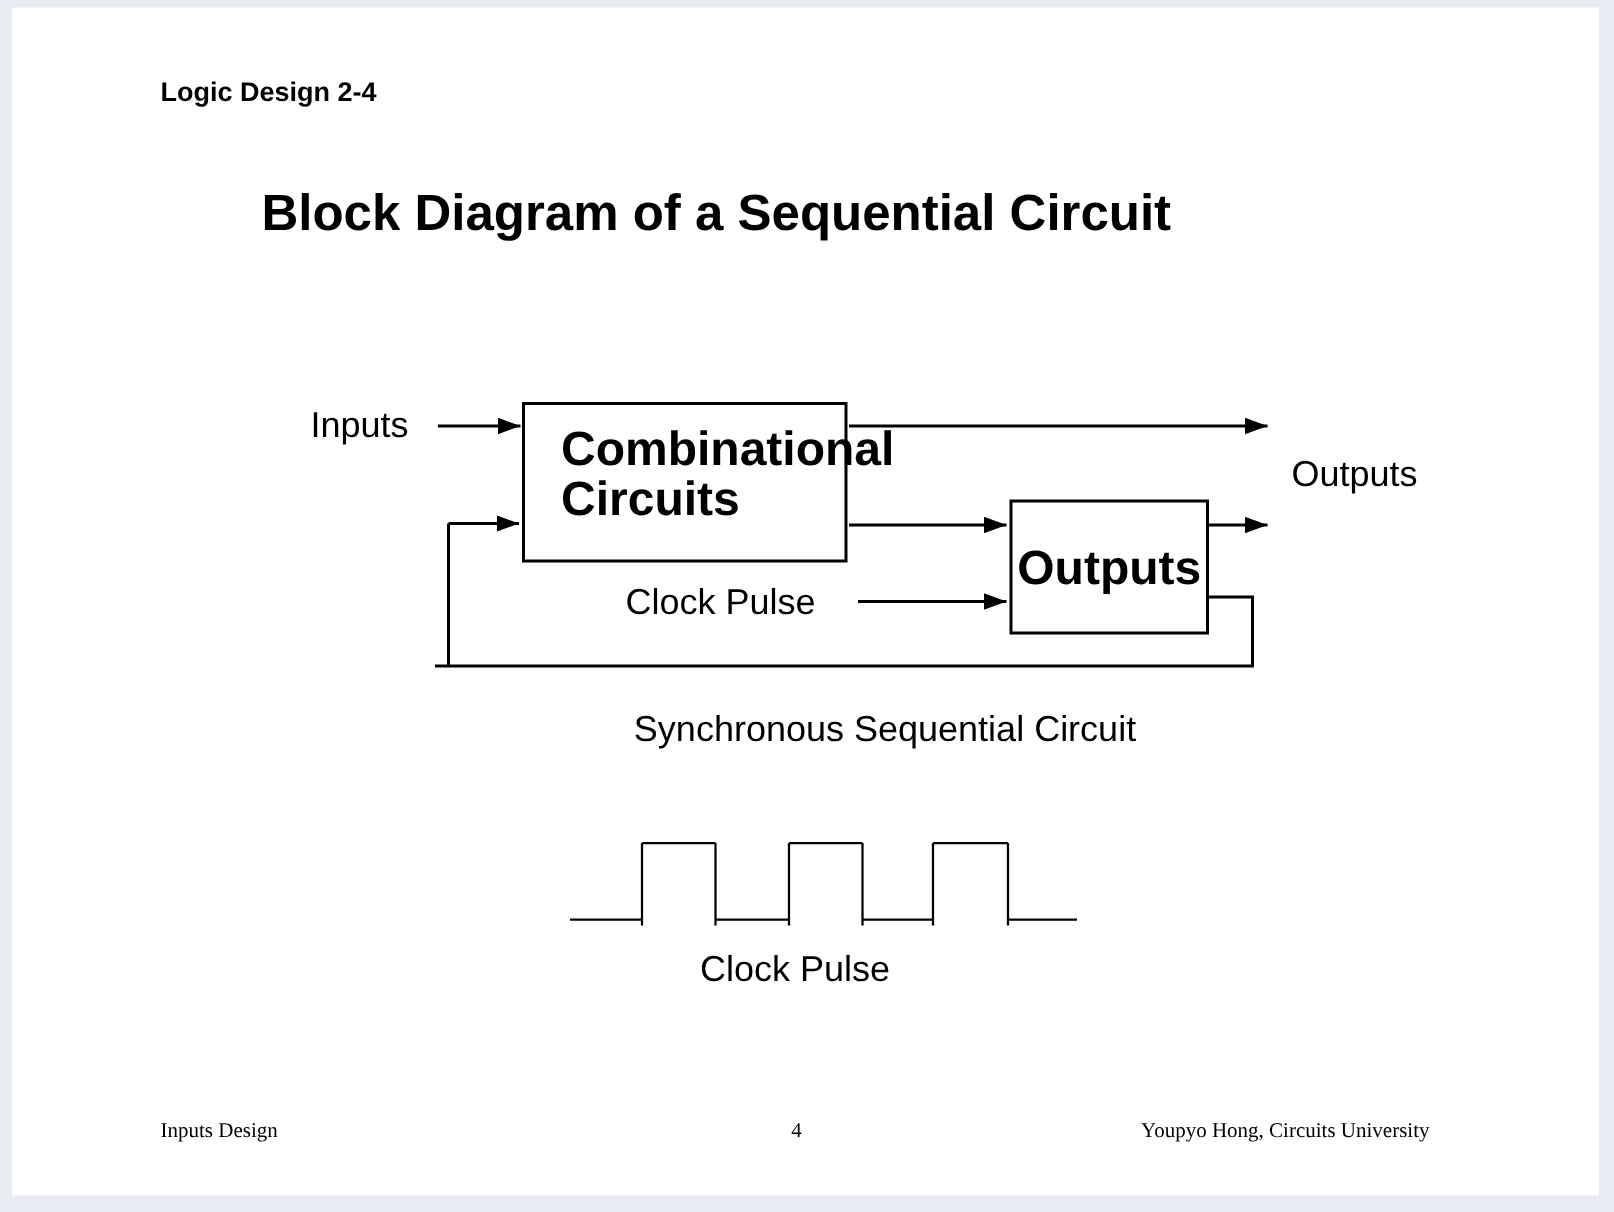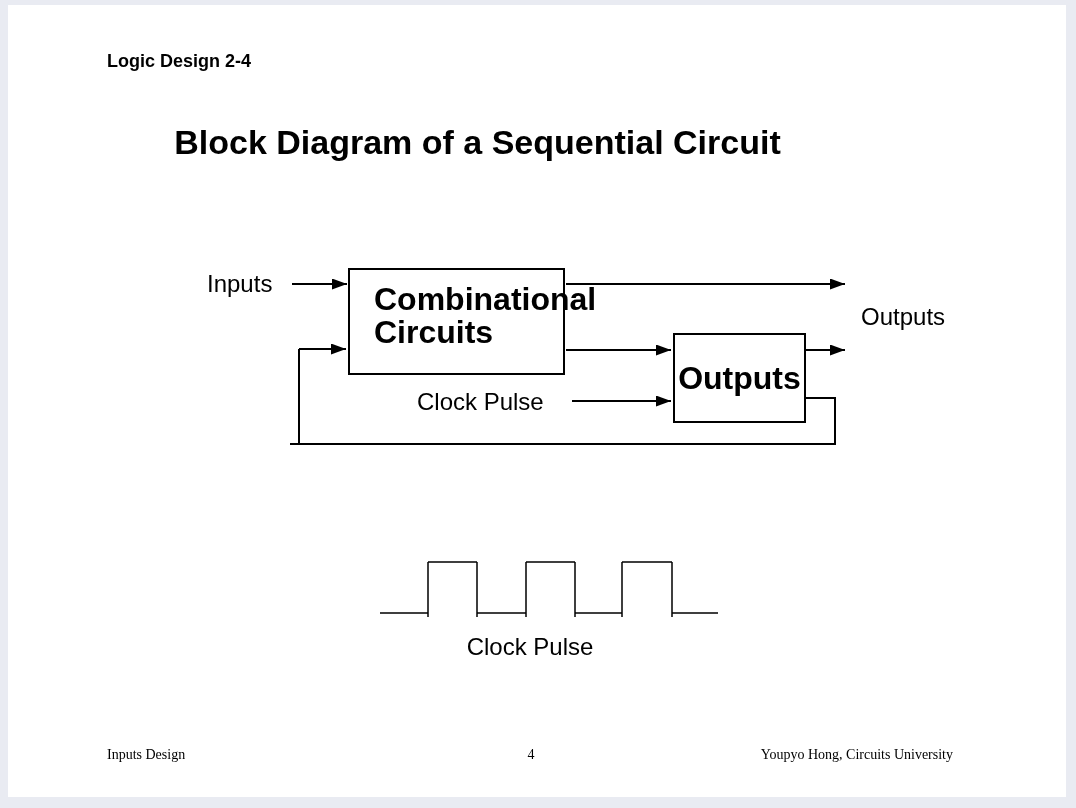--- a/index.html
+++ b/index.html
@@ -104,20 +104,21 @@
   <div class="block block-comb">Combinational Circuits</div>
 
   <div class="block block-mem">
     <span>Outputs</span>
   </div>
 
   <div class="abs lbl lbl-outputs">Outputs</div>
 
   <div class="abs lbl lbl-clock">Clock Pulse</div>
 
+  <div class="abs lbl lbl-sync">Synchronous Sequential Circuit</div>
 
   <div class="abs lbl lbl-wavecap">Clock Pulse</div>
 
   <div class="abs footer footer-left">Inputs Design</div>
 
   <div class="abs footer footer-page">4</div>
 
   <div class="abs footer footer-right">Youpyo Hong, Circuits University</div>
 </div>
 

